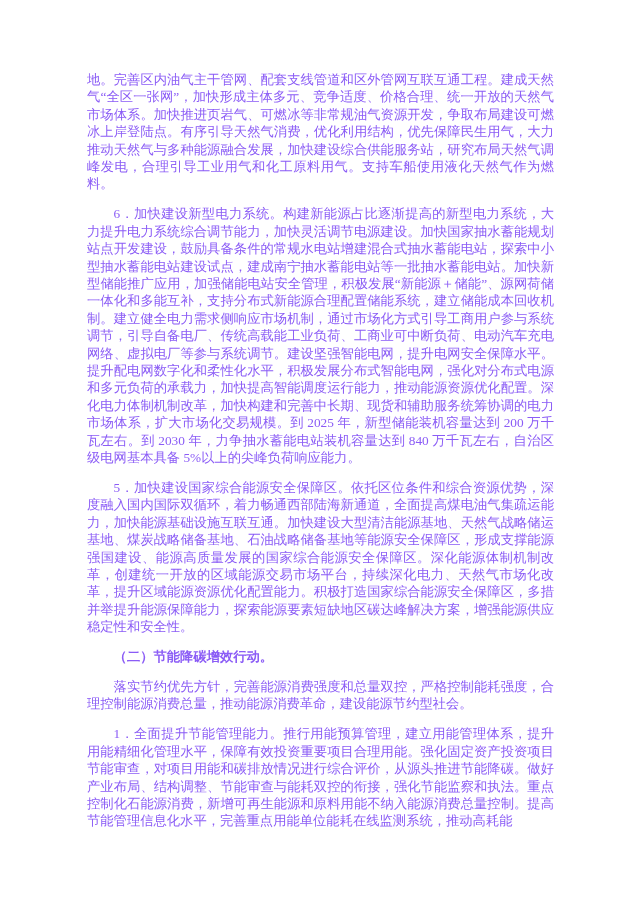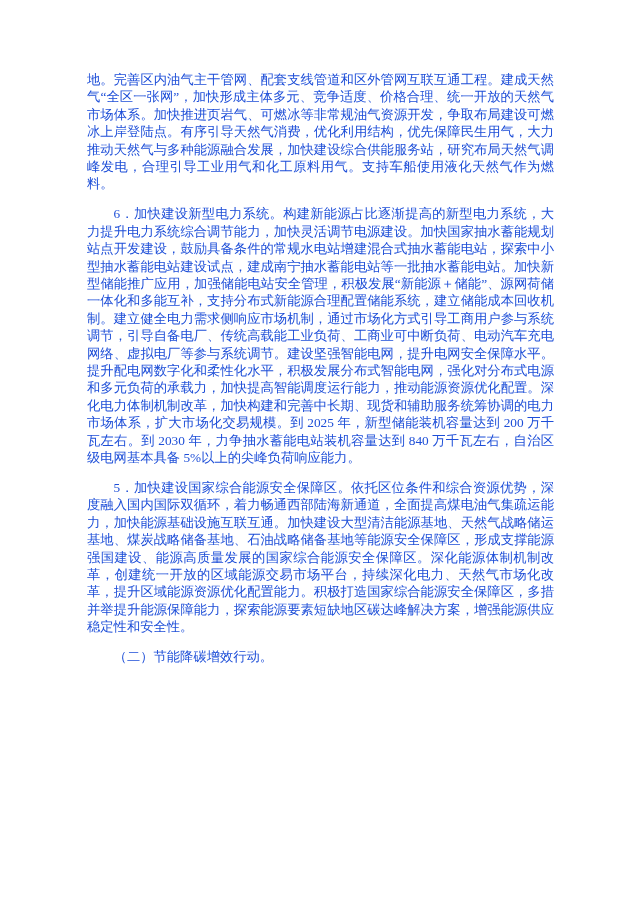--- a/index.html
+++ b/index.html
@@ -15,39 +15,41 @@
     overflow: hidden;
   }
   .content {
     position: absolute;
     left: 87px;
     top: 71px;
     width: 467px;
     font-family: "Liberation Serif", "DejaVu Serif", serif;
     font-size: 13.3px;
     line-height: 17.4px;
-    color: #1d4ed8;
+    color: #8b5cf6;
     text-align: justify;
     text-justify: inter-character;
   }
   .content p {
     margin: 0 0 12.5px 0;
     text-indent: 2em;
     word-break: break-all;
   }
   .content p.no-indent {
     text-indent: 0;
   }
   .content p.heading {
-    font-weight: normal;
+    font-weight: bold;
   }
 </style>
 </head>
 <body>
 
 <div class="page">
   <div class="content">
     <p class="no-indent">地。完善区内油气主干管网、配套支线管道和区外管网互联互通工程。建成天然气“全区一张网”，加快形成主体多元、竞争适度、价格合理、统一开放的天然气市场体系。加快推进页岩气、可燃冰等非常规油气资源开发，争取布局建设可燃冰上岸登陆点。有序引导天然气消费，优化利用结构，优先保障民生用气，大力推动天然气与多种能源融合发展，加快建设综合供能服务站，研究布局天然气调峰发电，合理引导工业用气和化工原料用气。支持车船使用液化天然气作为燃料。</p>
     <p>6．加快建设新型电力系统。构建新能源占比逐渐提高的新型电力系统，大力提升电力系统综合调节能力，加快灵活调节电源建设。加快国家抽水蓄能规划站点开发建设，鼓励具备条件的常规水电站增建混合式抽水蓄能电站，探索中小型抽水蓄能电站建设试点，建成南宁抽水蓄能电站等一批抽水蓄能电站。加快新型储能推广应用，加强储能电站安全管理，积极发展“新能源＋储能”、源网荷储一体化和多能互补，支持分布式新能源合理配置储能系统，建立储能成本回收机制。建立健全电力需求侧响应市场机制，通过市场化方式引导工商用户参与系统调节，引导自备电厂、传统高载能工业负荷、工商业可中断负荷、电动汽车充电网络、虚拟电厂等参与系统调节。建设坚强智能电网，提升电网安全保障水平。提升配电网数字化和柔性化水平，积极发展分布式智能电网，强化对分布式电源和多元负荷的承载力，加快提高智能调度运行能力，推动能源资源优化配置。深化电力体制机制改革，加快构建和完善中长期、现货和辅助服务统筹协调的电力市场体系，扩大市场化交易规模。到 2025 年，新型储能装机容量达到 200 万千瓦左右。到 2030 年，力争抽水蓄能电站装机容量达到 840 万千瓦左右，自治区级电网基本具备 5%以上的尖峰负荷响应能力。</p>
     <p>5．加快建设国家综合能源安全保障区。依托区位条件和综合资源优势，深度融入国内国际双循环，着力畅通西部陆海新通道，全面提高煤电油气集疏运能力，加快能源基础设施互联互通。加快建设大型清洁能源基地、天然气战略储运基地、煤炭战略储备基地、石油战略储备基地等能源安全保障区，形成支撑能源强国建设、能源高质量发展的国家综合能源安全保障区。深化能源体制机制改革，创建统一开放的区域能源交易市场平台，持续深化电力、天然气市场化改革，提升区域能源资源优化配置能力。积极打造国家综合能源安全保障区，多措并举提升能源保障能力，探索能源要素短缺地区碳达峰解决方案，增强能源供应稳定性和安全性。</p>
     <p class="heading">（二）节能降碳增效行动。</p>
+    <p>落实节约优先方针，完善能源消费强度和总量双控，严格控制能耗强度，合理控制能源消费总量，推动能源消费革命，建设能源节约型社会。</p>
+    <p>1．全面提升节能管理能力。推行用能预算管理，建立用能管理体系，提升用能精细化管理水平，保障有效投资重要项目合理用能。强化固定资产投资项目节能审查，对项目用能和碳排放情况进行综合评价，从源头推进节能降碳。做好产业布局、结构调整、节能审查与能耗双控的衔接，强化节能监察和执法。重点控制化石能源消费，新增可再生能源和原料用能不纳入能源消费总量控制。提高节能管理信息化水平，完善重点用能单位能耗在线监测系统，推动高耗能</p>
   </div>
 </div>
 
 </body></html>

